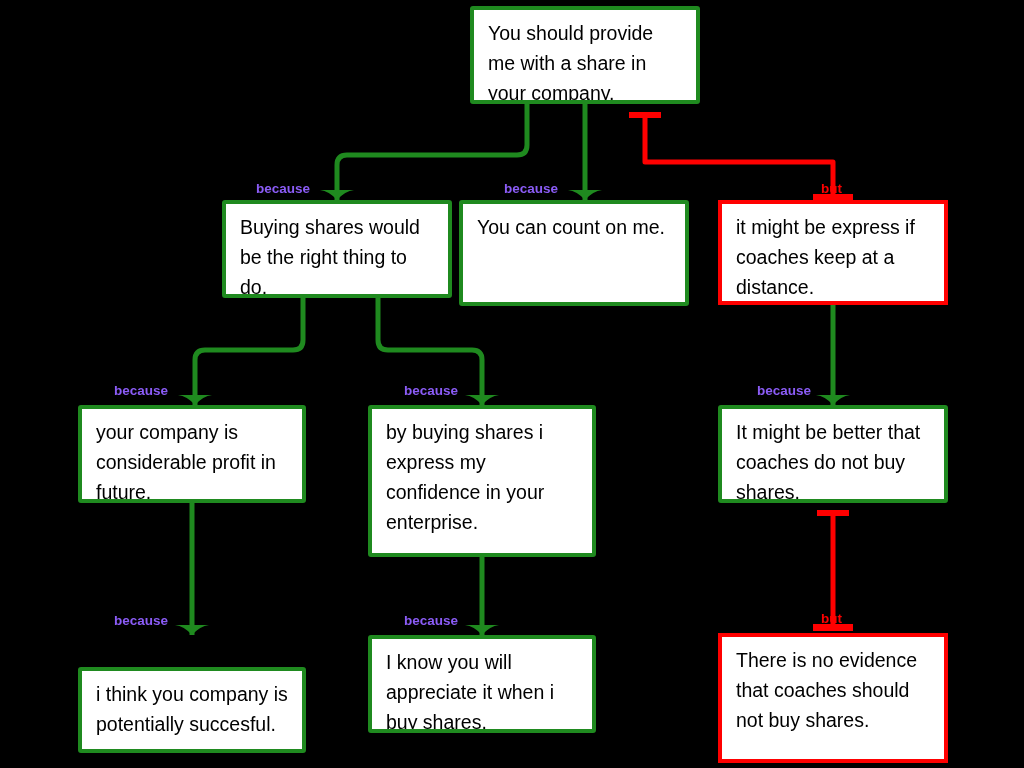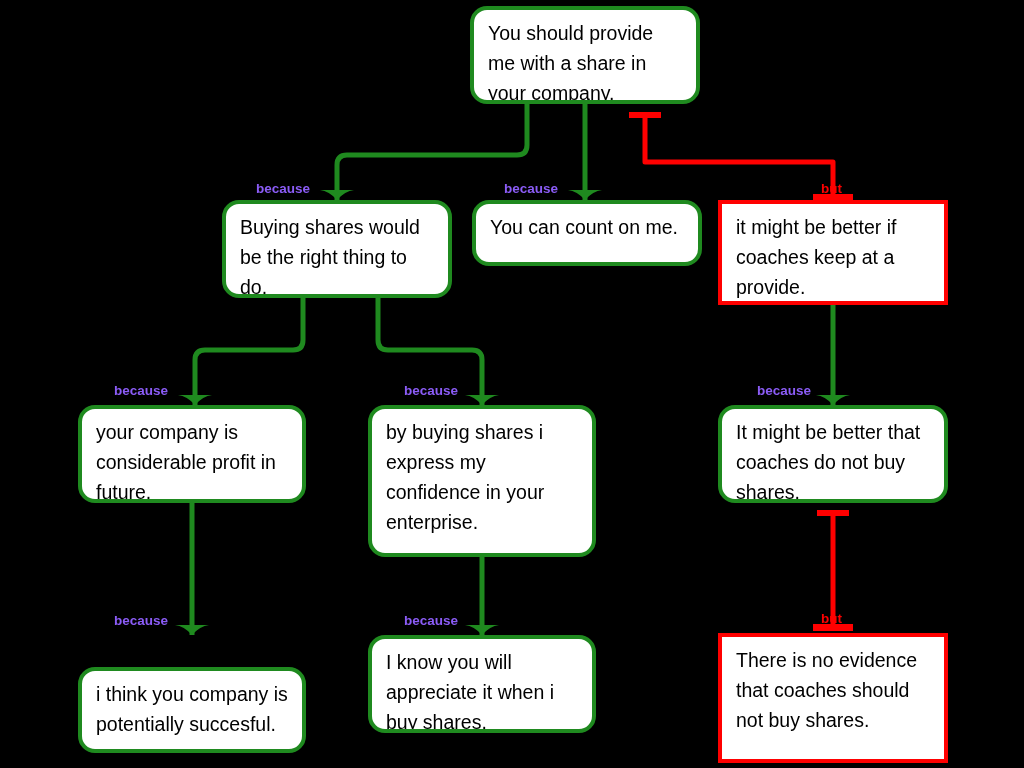--- a/index.html
+++ b/index.html
@@ -31,21 +31,21 @@
     color: #000000;
     font-family: "Liberation Sans", sans-serif;
     font-size: 19.5px;
     line-height: 30px;
     padding: 8px 12px 8px 14px;
     overflow: hidden;
     white-space: pre-line;
   }
   .node.support {
     border: 4px solid #1f8a1f;
-    border-radius: 17px;
+    border-radius: 3px;
   }
   .node.oppose {
     border: 4px solid #ff0000;
     border-radius: 0px;
   }
   .edge-label {
     position: absolute;
     font-family: "Liberation Sans", sans-serif;
     font-size: 13.5px;
     font-weight: bold;
@@ -97,22 +97,22 @@
       <g>
         <path d="M 833 515 L 833 625" fill="none" stroke="#ff0000" stroke-width="5" stroke-linecap="butt" stroke-linejoin="round"></path>
         <rect x="817" y="510" width="32" height="6" fill="#ff0000"></rect>
         <rect x="813" y="624" width="40" height="7" fill="#ff0000"></rect>
       </g>
     </svg>
 
   <div id="node-layer">
       <div class="node support" style="left: 470px; top: 6px; width: 230px; height: 98px;">You should provide me with a share in your company.</div>
       <div class="node support" style="left: 222px; top: 200px; width: 230px; height: 98px;">Buying shares would be the right thing to do.</div>
-      <div class="node support" style="left: 472px; top: 200px; width: 230px; height: 66px;">You can count on me.</div>
-      <div class="node oppose" style="left: 718px; top: 200px; width: 230px; height: 105px;">it might be better if coaches keep at a provide.</div>
+      <div class="node support" style="left: 459px; top: 200px; width: 230px; height: 106px;">You can count on me.</div>
+      <div class="node oppose" style="left: 718px; top: 200px; width: 230px; height: 105px;">it might be express if coaches keep at a distance.</div>
       <div class="node support" style="left: 78px; top: 405px; width: 228px; height: 98px;">your company is considerable profit in future.</div>
       <div class="node support" style="left: 368px; top: 405px; width: 228px; height: 152px;">by buying shares i express my confidence in your enterprise.</div>
       <div class="node support" style="left: 718px; top: 405px; width: 230px; height: 98px;">It might be better that coaches do not buy shares.</div>
       <div class="node support" style="left: 78px; top: 667px; width: 228px; height: 86px;">i think you company is potentially succesful.</div>
       <div class="node support" style="left: 368px; top: 635px; width: 228px; height: 98px;">I know you will appreciate it when i buy shares.</div>
       <div class="node oppose" style="left: 718px; top: 633px; width: 230px; height: 130px;">There is no evidence that coaches should not buy shares.</div>
     </div>
   <div id="label-layer">
       <div class="edge-label support" style="left: 256px; top: 181px;">because</div>
       <div class="edge-label support" style="left: 504px; top: 181px;">because</div>

